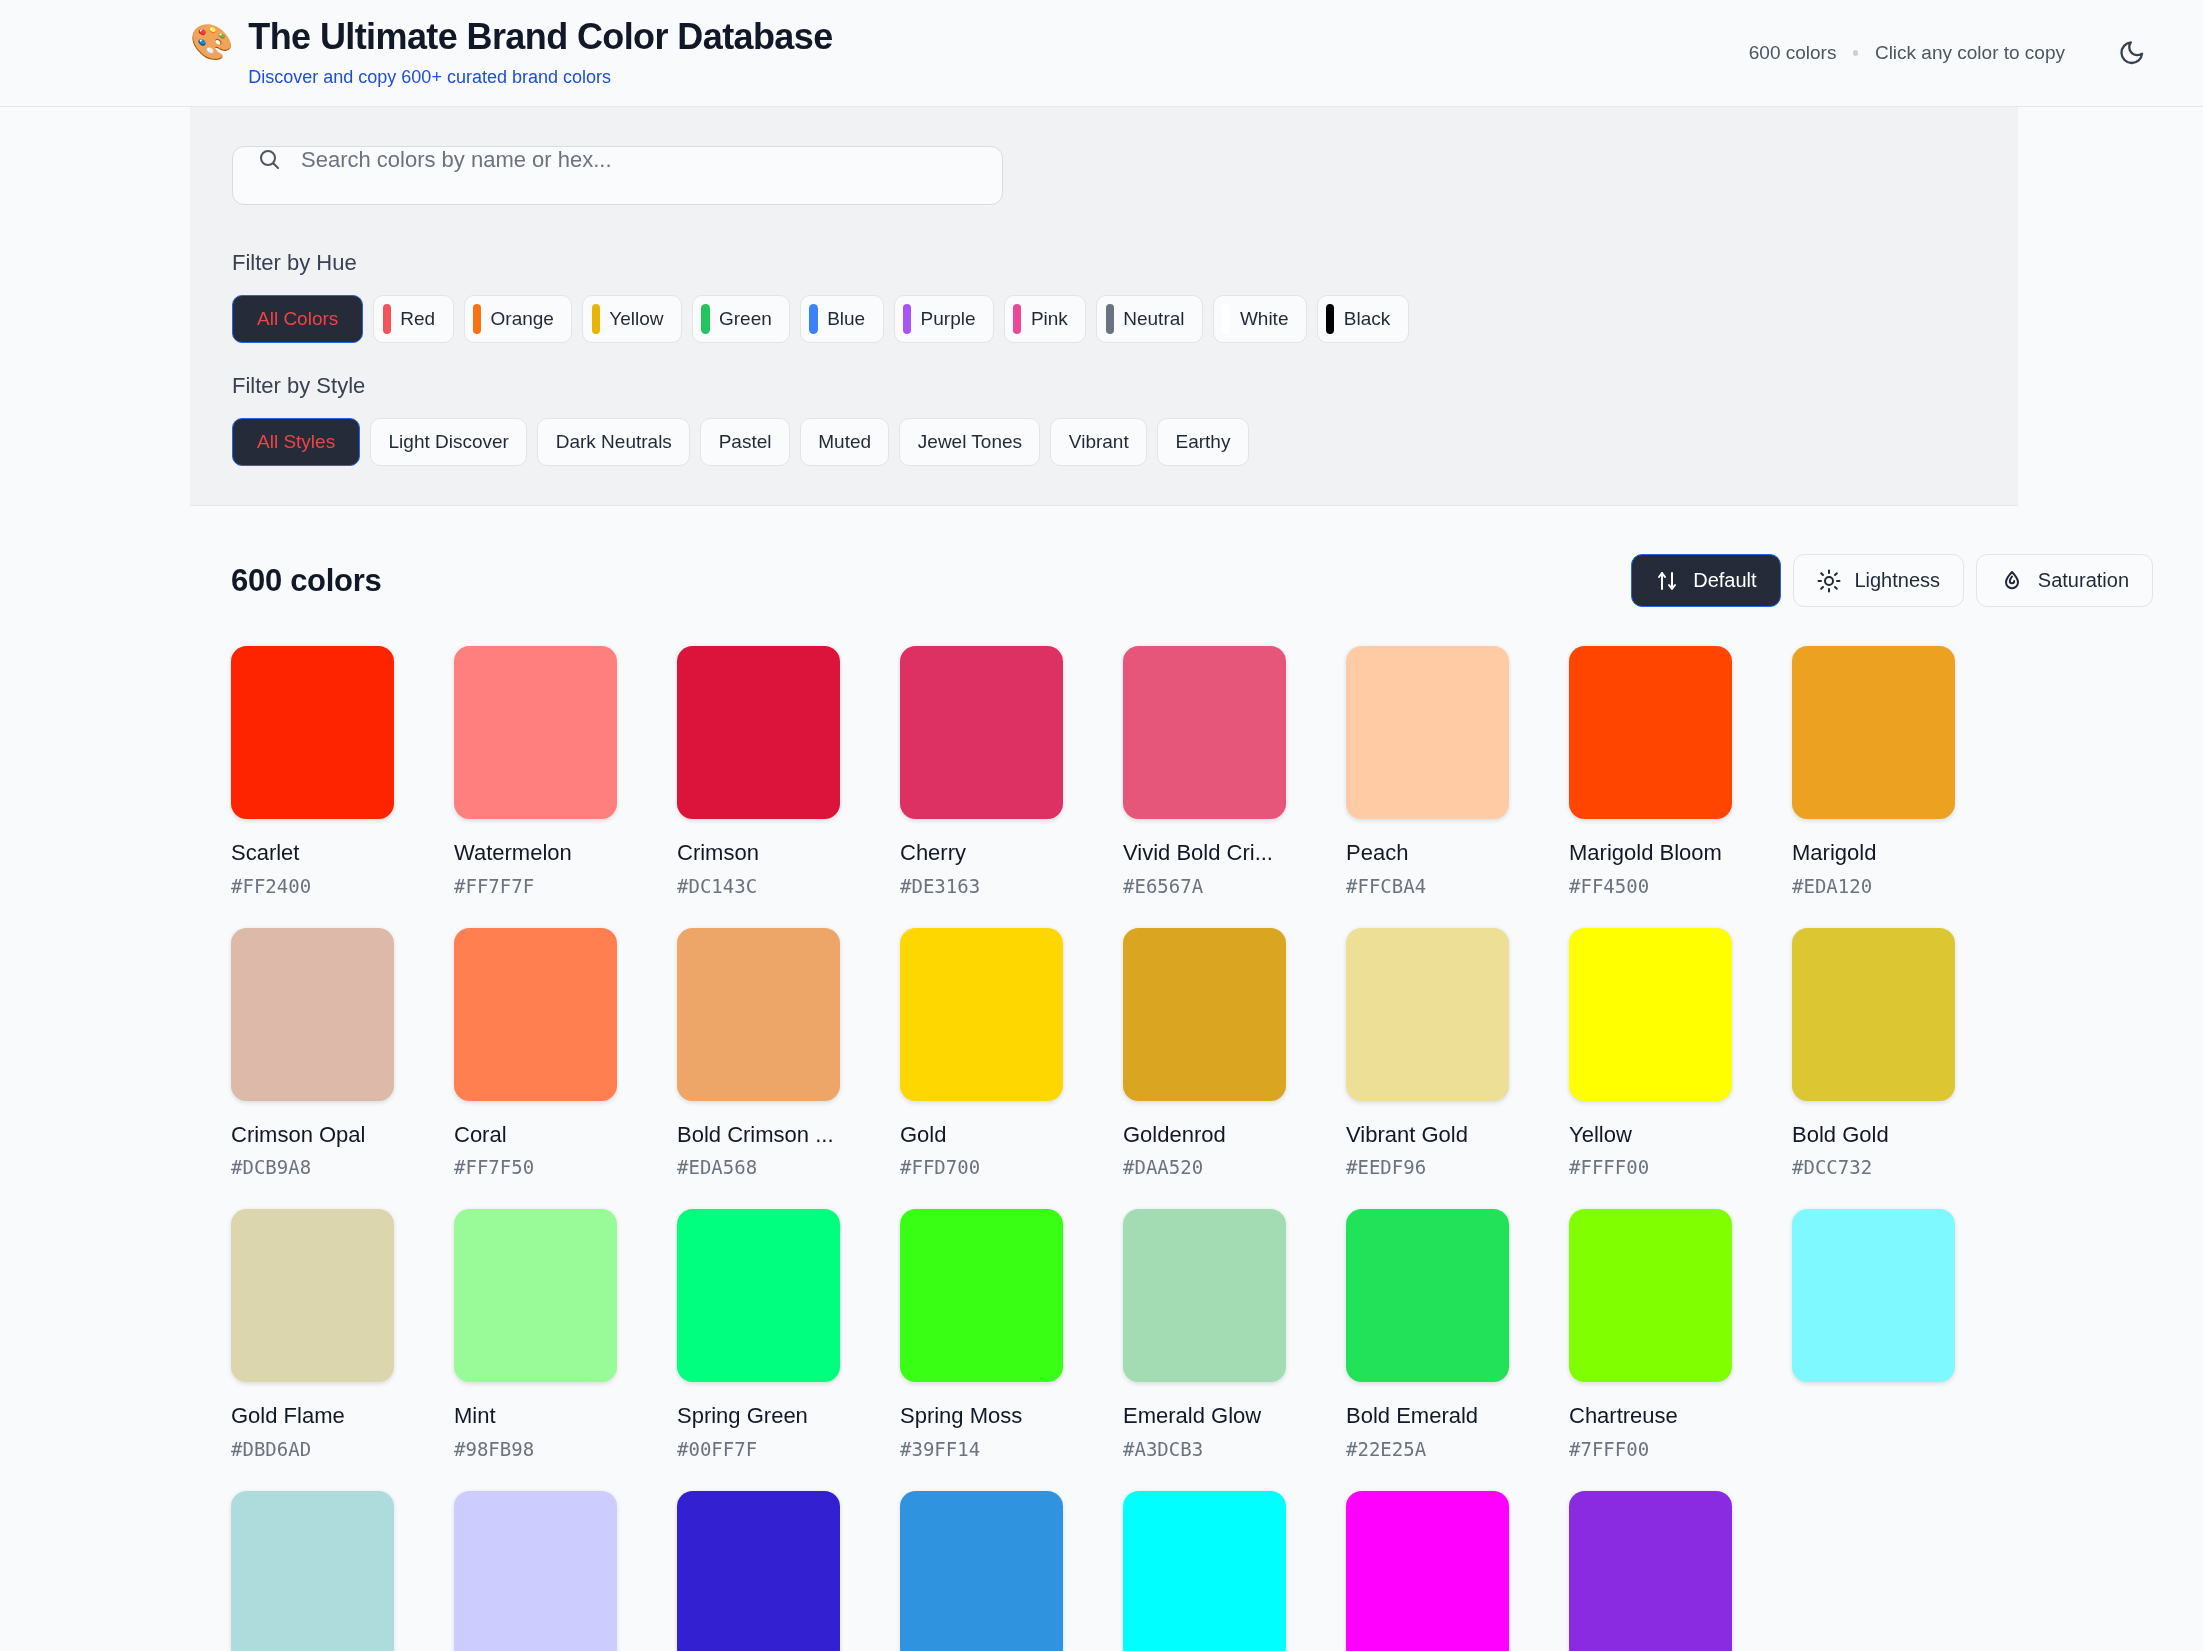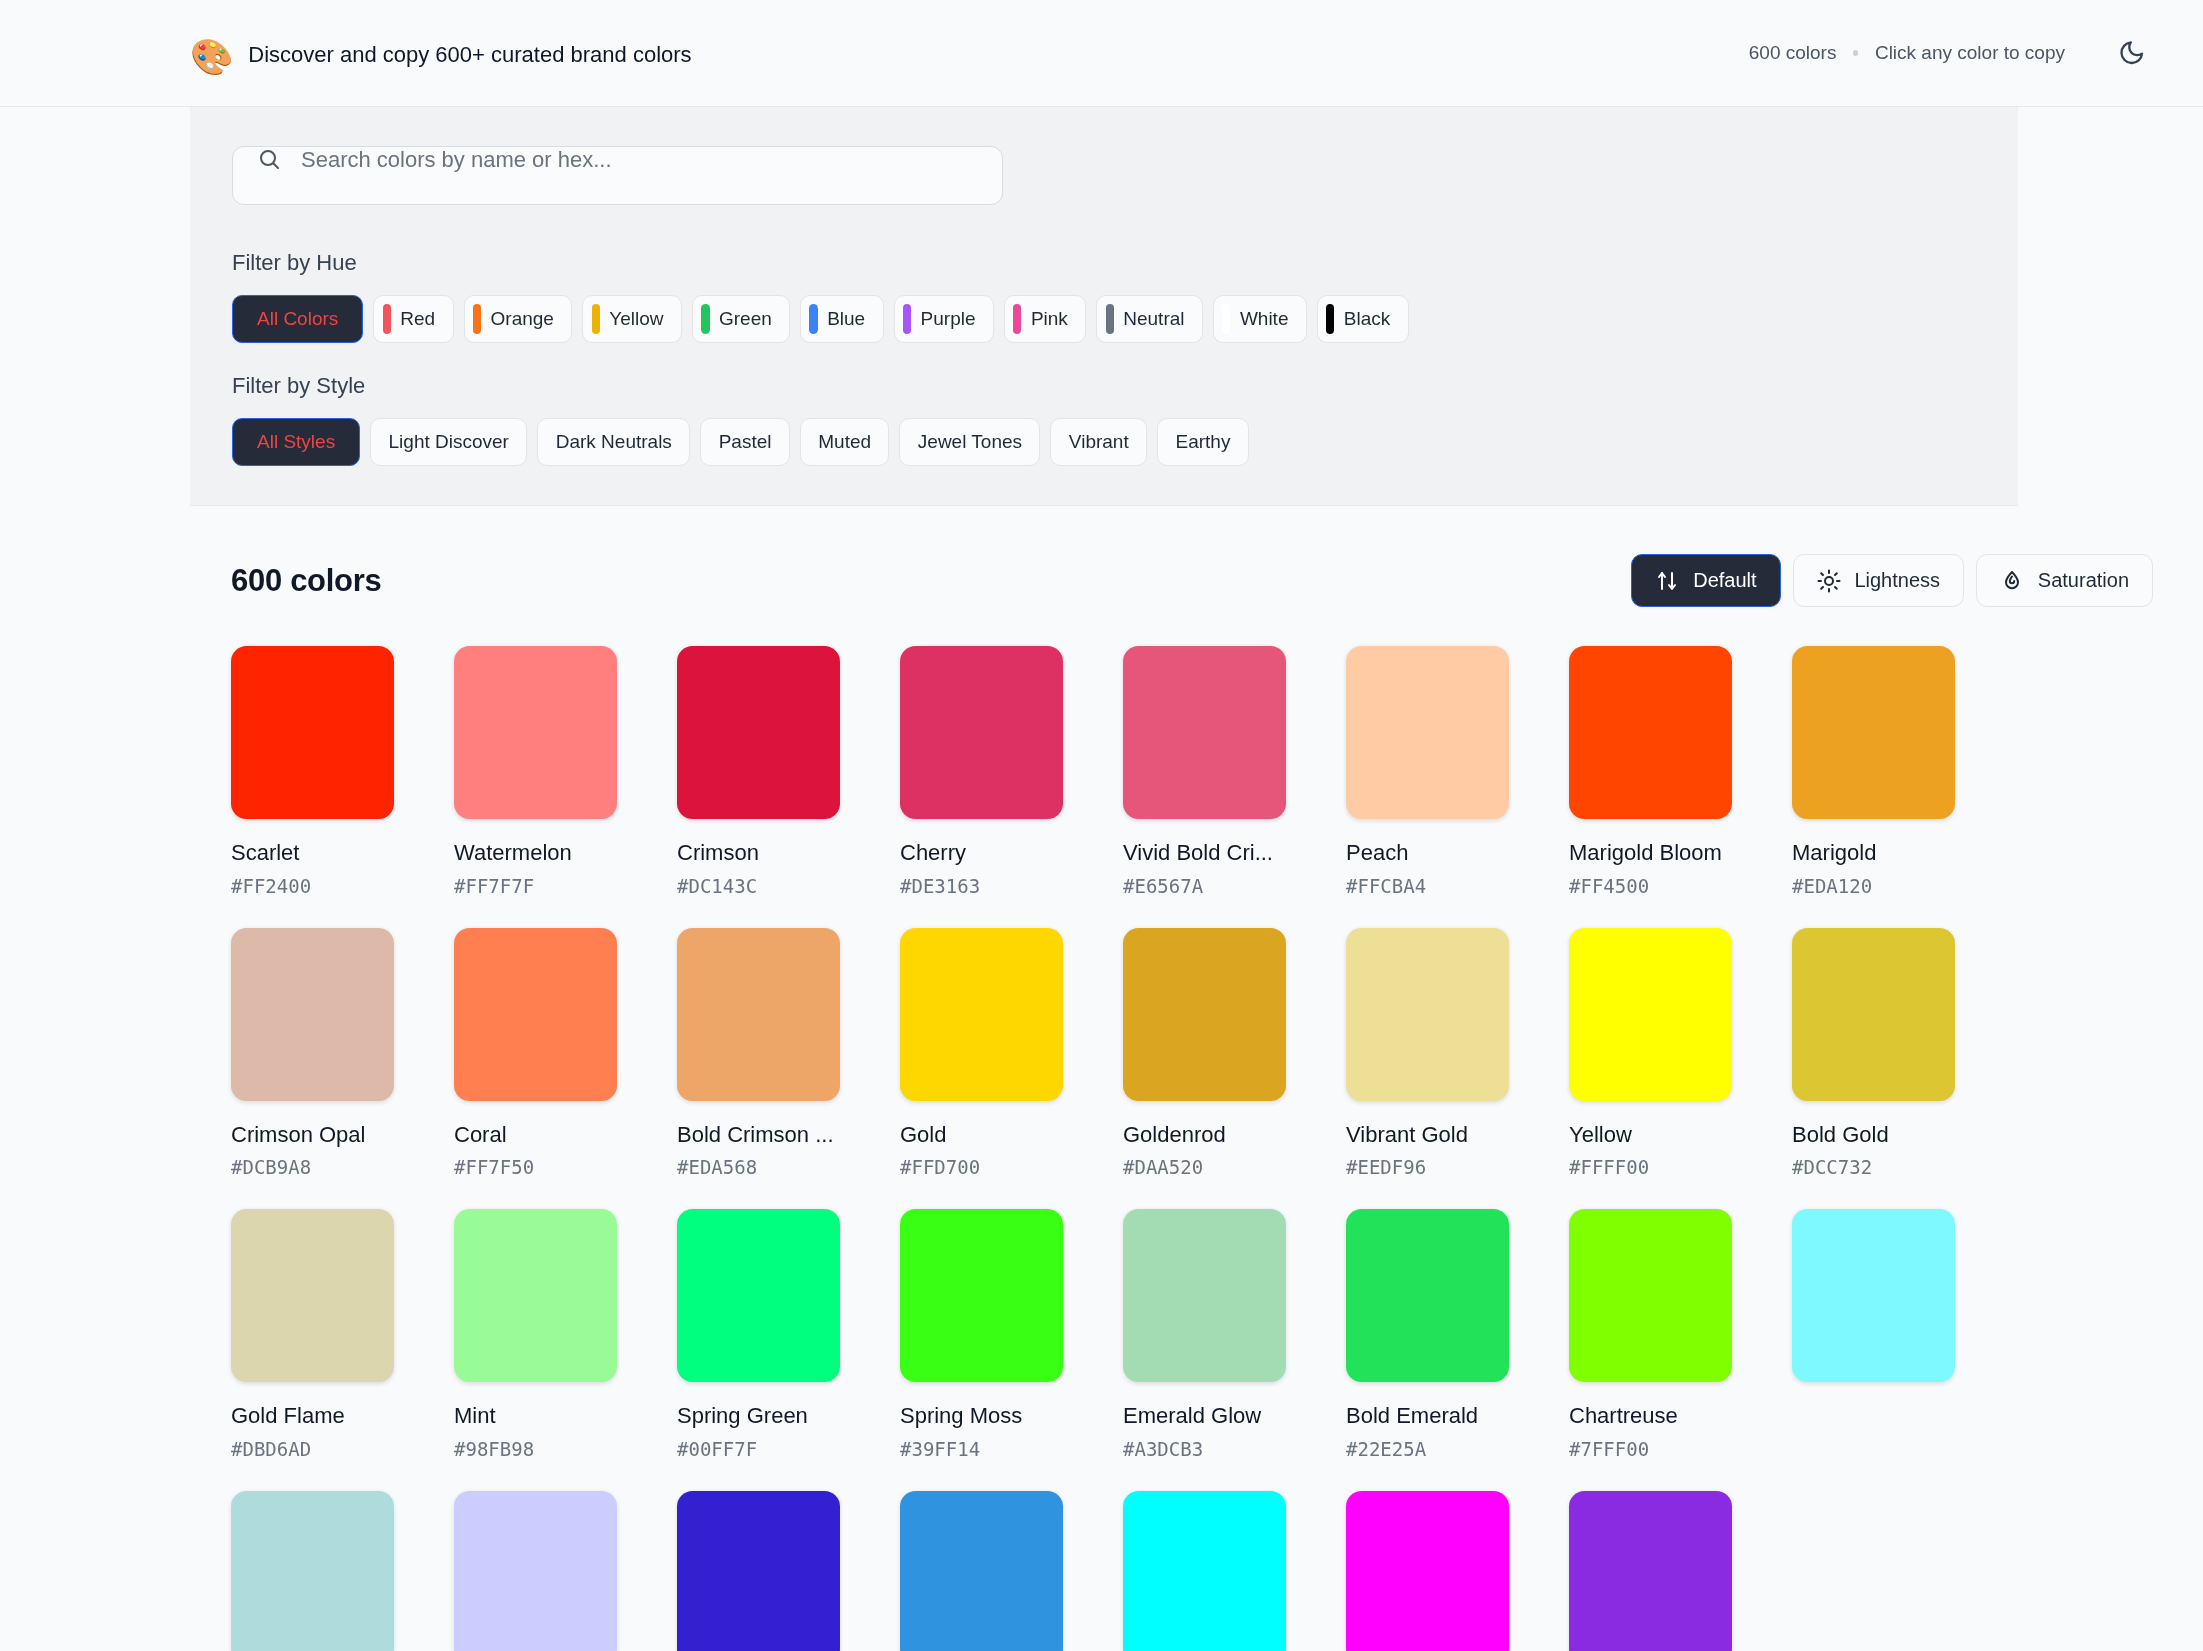--- a/index.html
+++ b/index.html
@@ -34,22 +34,22 @@
     margin-top: 7.3px;
   }
   .brand-title {
     font-size: 36px;
     font-weight: 700;
     color: #111827;
     letter-spacing: -0.6px;
     line-height: 1.12;
   }
   .brand-sub {
-    font-size: 22px;
-    color: #0f172a;
+    font-size: 18px;
+    color: #1d4ed8;
     margin-top: 10px;
     line-height: 1.2;
   }
   .header-right {
     display: flex;
     align-items: center;
     gap: 24px;
   }
   .header-meta {
     display: flex;
@@ -215,20 +215,21 @@
     line-height: 1.25;
   }
 </style>
 </head>
 <body>
 
 <div class="header">
   <div class="brand">
     <span class="palette-icon">🎨</span>
     <div>
+      <div class="brand-title">The Ultimate Brand Color Database</div>
       <div class="brand-sub">Discover and copy 600+ curated brand colors</div>
     </div>
   </div>
   <div class="header-right">
     <div class="header-meta">
       <span>600 colors</span>
       <span class="meta-dot"></span>
       <span>Click any color to copy</span>
     </div>
     <div class="theme-toggle">

